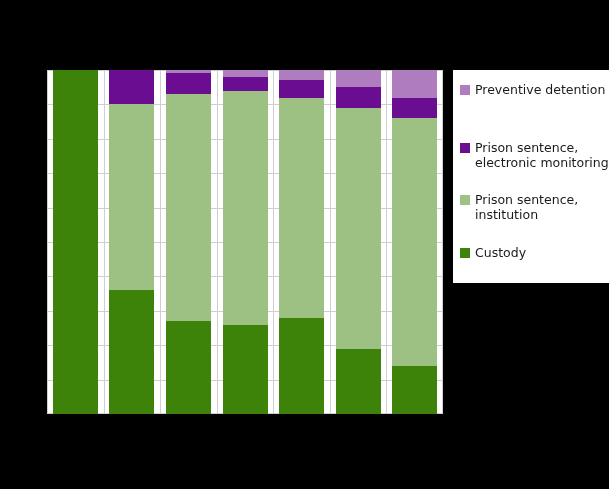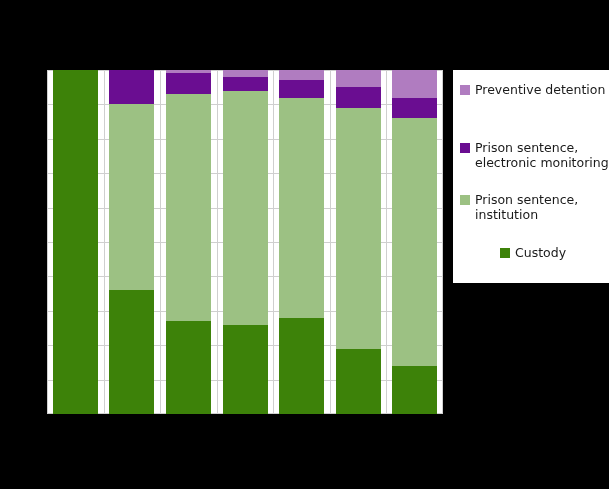--- a/index.html
+++ b/index.html
@@ -187,19 +187,19 @@
       <div class="legend-item" style="top: 70px;">
         <span class="legend-swatch" style="background: rgb(106, 13, 145);"></span>
         <span class="legend-label">Prison sentence,
 electronic monitoring</span>
       </div>
       <div class="legend-item" style="top: 122px;">
         <span class="legend-swatch" style="background: rgb(156, 193, 131);"></span>
         <span class="legend-label">Prison sentence,
 institution</span>
       </div>
-      <div class="legend-item" style="top: 175px; margin-left: 40px;">
+      <div class="legend-item" style="top: 175px;">
         <span class="legend-swatch" style="background: rgb(61, 130, 9);"></span>
         <span class="legend-label">Custody</span>
       </div>
     </div>
 
 </div>
 
 </body></html>

